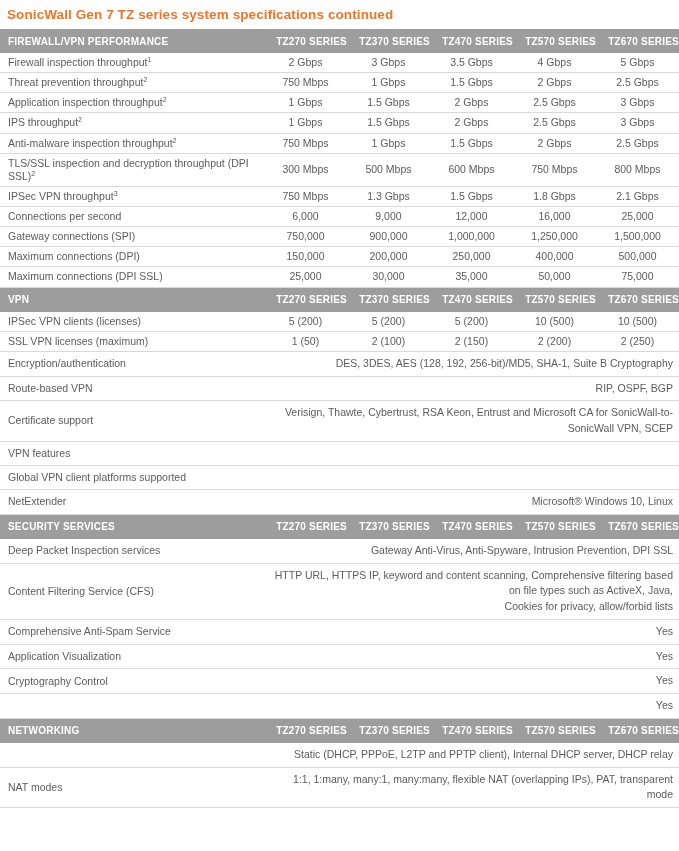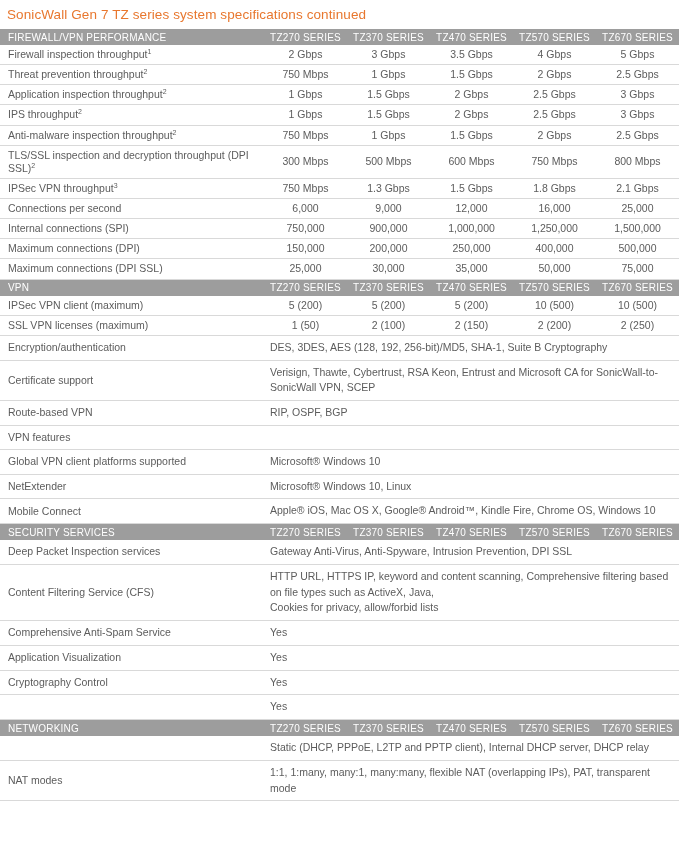--- a/index.html
+++ b/index.html
@@ -11,43 +11,43 @@
   }
   *{box-sizing:border-box;margin:0;padding:0;}
   html,body{background:#ffffff;}
   body{
     width:679px;height:851px;overflow:hidden;
     font-family:"Liberation Sans","DejaVu Sans",sans-serif;
     color:var(--text);
   }
   .page{width:679px;}
   .title{
-    font-size:13.5px;font-weight:normal;color:var(--accent);
+    font-size:13.5px;font-weight:bold;color:var(--accent);
     padding:7px 0 7px 7px;letter-spacing:0.1px;
   }
   .spec-table{width:100%;}
   .section-header{
     display:grid;grid-template-columns:264px repeat(5,1fr);
     background:var(--header-bg);color:var(--header-text);
-    align-items:center;height:16px;font-size:10px;font-weight:normal;
+    align-items:center;height:24px;font-size:10px;font-weight:bold;
     letter-spacing:0.2px;
   }
   .section-heading{padding-left:8px;text-align:left;white-space:nowrap;}
-  .col-header{text-align:center;white-space:nowrap;}
+  .col-header{text-align:right;white-space:nowrap;}
   .row{
     display:grid;grid-template-columns:264px repeat(5,1fr);
     align-items:center;border-bottom:1px solid var(--divider);
     font-size:10.5px;padding:2px 0;min-height:16px;line-height:1.25;
   }
   .row.span-row{padding:4px 0;}
   .label{text-align:left;padding:1px 6px 1px 8px;}
   .label sup{font-size:7px;line-height:0;}
   .cell{text-align:center;white-space:nowrap;}
   .span-cell{
-    grid-column:2 / 7;text-align:left;white-space:pre-line;
+    grid-column:2 / 7;text-align:right;white-space:pre-line;
     padding:0 6px;line-height:1.5;
   }
 </style>
 </head>
 <body>
 
 <div class="page">
   <div class="title">SonicWall Gen 7 TZ series system specifications continued</div>
   <div class="spec-table" id="spec-table">
       <div class="section-header">
@@ -116,21 +116,21 @@
       </div>
       <div class="row">
         <div class="label">Connections per second</div>
         <div class="cell">6,000</div>
         <div class="cell">9,000</div>
         <div class="cell">12,000</div>
         <div class="cell">16,000</div>
         <div class="cell">25,000</div>
       </div>
       <div class="row">
-        <div class="label">Internal connections (SPI)</div>
+        <div class="label">Gateway connections (SPI)</div>
         <div class="cell">750,000</div>
         <div class="cell">900,000</div>
         <div class="cell">1,000,000</div>
         <div class="cell">1,250,000</div>
         <div class="cell">1,500,000</div>
       </div>
       <div class="row">
         <div class="label">Maximum connections (DPI)</div>
         <div class="cell">150,000</div>
         <div class="cell">200,000</div>
@@ -148,61 +148,56 @@
       </div>
       <div class="section-header">
         <div class="section-heading">VPN</div>
         <div class="col-header">TZ270 SERIES</div>
         <div class="col-header">TZ370 SERIES</div>
         <div class="col-header">TZ470 SERIES</div>
         <div class="col-header">TZ570 SERIES</div>
         <div class="col-header">TZ670 SERIES</div>
       </div>
       <div class="row">
-        <div class="label">IPSec VPN client (maximum)</div>
+        <div class="label">IPSec VPN clients (licenses)</div>
         <div class="cell">5 (200)</div>
         <div class="cell">5 (200)</div>
         <div class="cell">5 (200)</div>
         <div class="cell">10 (500)</div>
         <div class="cell">10 (500)</div>
       </div>
       <div class="row">
         <div class="label">SSL VPN licenses (maximum)</div>
         <div class="cell">1 (50)</div>
         <div class="cell">2 (100)</div>
         <div class="cell">2 (150)</div>
         <div class="cell">2 (200)</div>
         <div class="cell">2 (250)</div>
       </div>
       <div class="row span-row">
         <div class="label">Encryption/authentication</div>
         <div class="span-cell">DES, 3DES, AES (128, 192, 256-bit)/MD5, SHA-1, Suite B Cryptography</div>
       </div>
       <div class="row span-row">
+        <div class="label">Route-based VPN</div>
+        <div class="span-cell">RIP, OSPF, BGP</div>
+      </div>
+      <div class="row span-row">
         <div class="label">Certificate support</div>
         <div class="span-cell">Verisign, Thawte, Cybertrust, RSA Keon, Entrust and Microsoft CA for SonicWall-to-SonicWall VPN, SCEP</div>
       </div>
       <div class="row span-row">
-        <div class="label">Route-based VPN</div>
-        <div class="span-cell">RIP, OSPF, BGP</div>
-      </div>
-      <div class="row span-row">
         <div class="label">VPN features</div>
       </div>
       <div class="row span-row">
         <div class="label">Global VPN client platforms supported</div>
-        <div class="span-cell">Microsoft® Windows 10</div>
       </div>
       <div class="row span-row">
         <div class="label">NetExtender</div>
         <div class="span-cell">Microsoft® Windows 10, Linux</div>
-      </div>
-      <div class="row span-row">
-        <div class="label">Mobile Connect</div>
-        <div class="span-cell">Apple® iOS, Mac OS X, Google® Android™, Kindle Fire, Chrome OS, Windows 10</div>
       </div>
       <div class="section-header">
         <div class="section-heading">SECURITY SERVICES</div>
         <div class="col-header">TZ270 SERIES</div>
         <div class="col-header">TZ370 SERIES</div>
         <div class="col-header">TZ470 SERIES</div>
         <div class="col-header">TZ570 SERIES</div>
         <div class="col-header">TZ670 SERIES</div>
       </div>
       <div class="row span-row">

